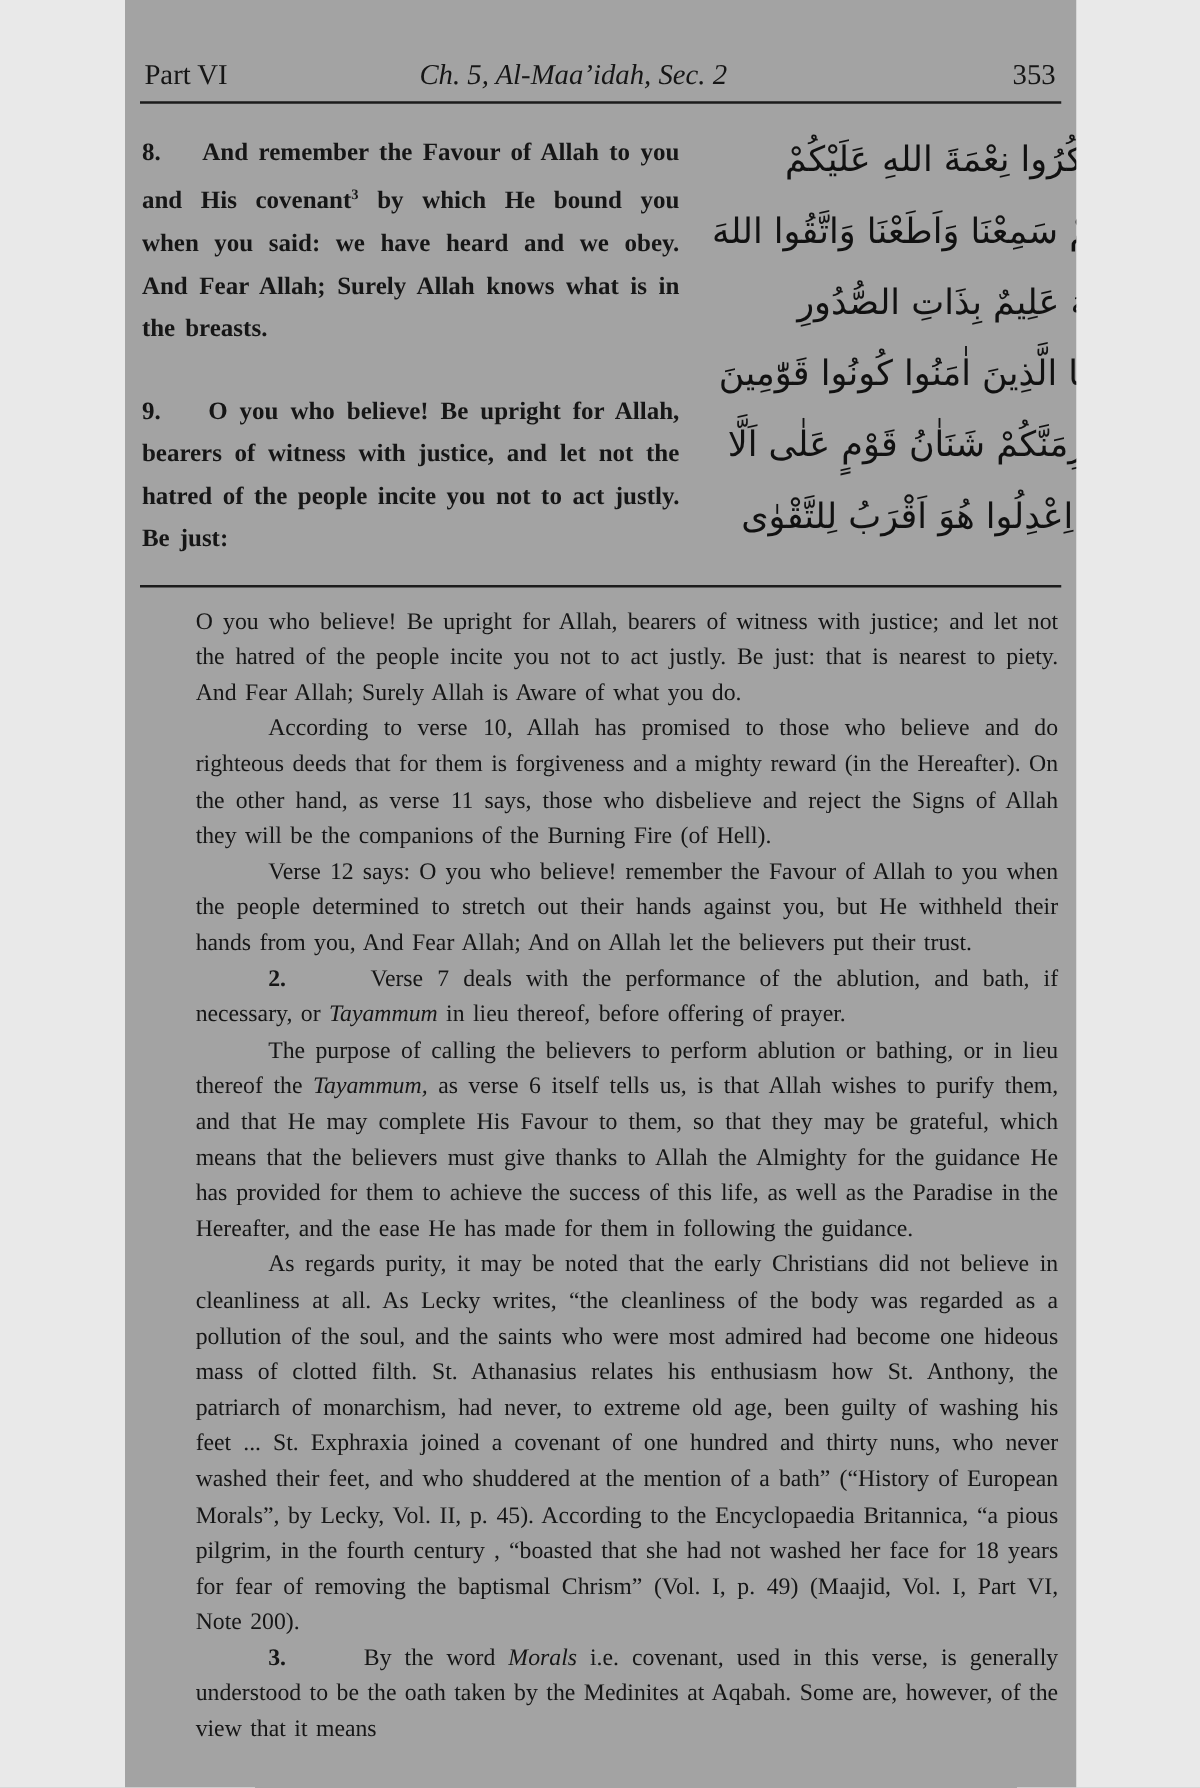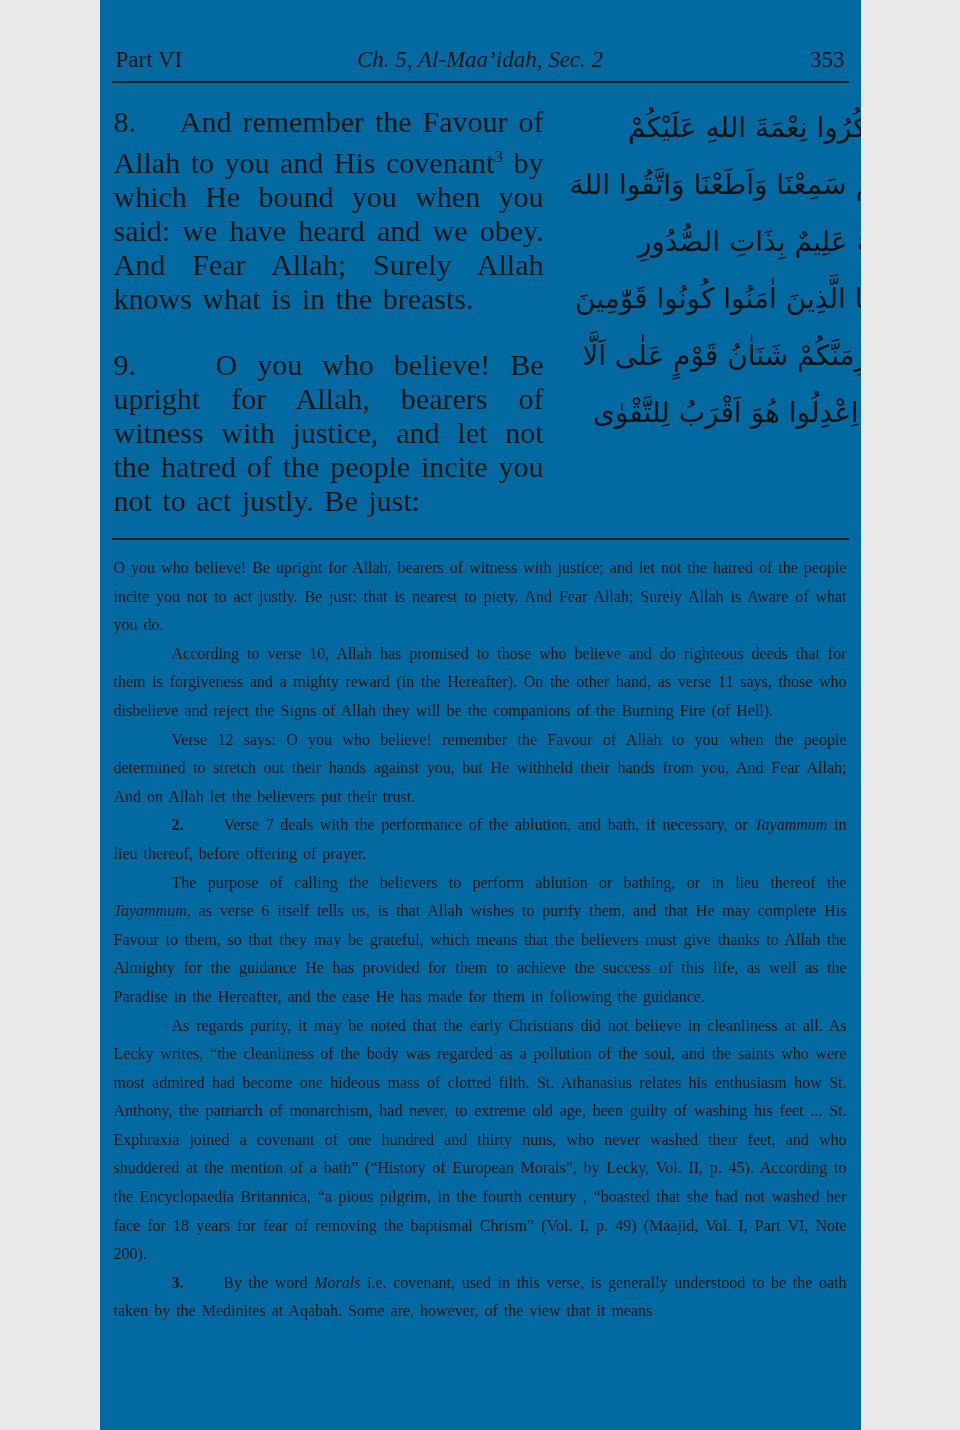--- a/index.html
+++ b/index.html
@@ -1,41 +1,41 @@
 <!DOCTYPE html>
 <html><head>
 <meta charset="utf-8">
 <style>
   * { box-sizing: border-box; }
   html, body { margin: 0; padding: 0; background: #e9e9e9; }
   .page {
-    width: 761px; height: 1430px; margin: 0 auto; background: #0369a1;
+    width: 761px; height: 1430px; margin: 0 auto; background: #a3a3a3;
     padding: 8px 12px 0; overflow: hidden;
     font-family: "Liberation Serif", serif; color: #161616;
   }
   .page-header { display: flex; align-items: baseline; font-size: 23px; padding: 2px 4px 6px; }
   .part { flex: 0 0 220px; }
-  .chapter { flex: 1; text-align: center; font-style: italic; }
+  .chapter { flex: 1; text-align: left; font-style: italic; }
   .pagenum { flex: 0 0 220px; text-align: right; margin-top: 37px; }
   .rule { height: 0; border-top: 2px solid #1c1c1c; margin: 2px 0; }
   .verse-section { display: flex; gap: 26px; padding: 10px 2px 8px; }
   .translation-col { flex: 0 0 430px; }
   .verse-en {
-    font-weight: normal; font-size: 30px; line-height: 34px;
+    font-weight: bold; font-size: 20px; line-height: 34px;
     text-align: justify; word-spacing: 3px; margin: 10px 0 32px;
   }
   .verse-en:last-child { margin-bottom: 10px; margin-top: 18px; }
   .verse-en sup { font-size: 0.58em; }
   .arabic-col { flex: 1; padding-top: 4px; }
   .arabic-line {
     direction: rtl; unicode-bidi: isolate; text-align: right;
     font-family: "DejaVu Sans", sans-serif; font-size: 28px; line-height: 57px;
     white-space: nowrap; color: #111;
   }
-  .commentary { padding: 12px 2px 0; font-size: 16px; line-height: 28.6px; }
+  .commentary { padding: 12px 2px 0; font-size: 19px; line-height: 28.6px; margin-left: 43px; }
   .comm-p { margin: 0; text-align: justify; word-spacing: 2px; }
   .comm-p.indent { text-indent: 58px; }
 </style>
 </head>
 <body>
 
 <div class="page">
 
   <header class="page-header">
     <span class="part">Part VI</span>

